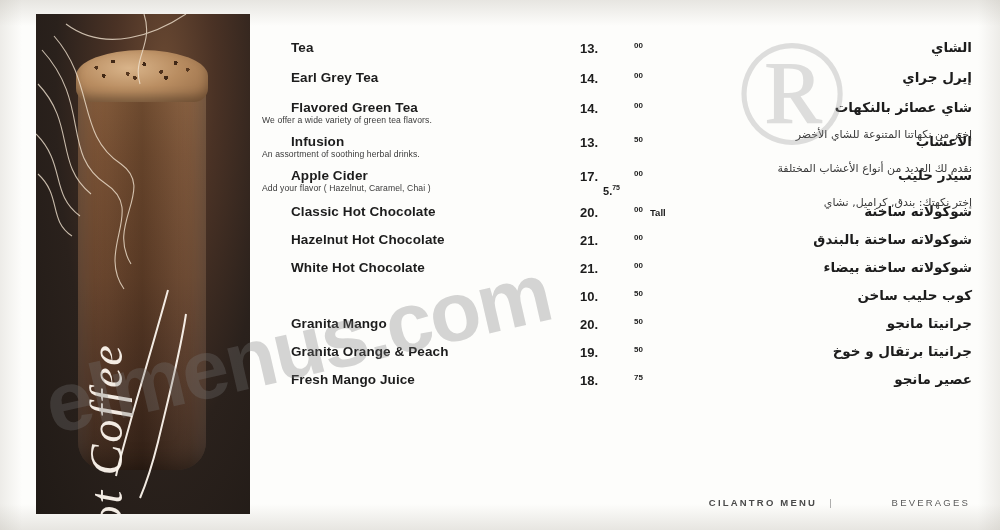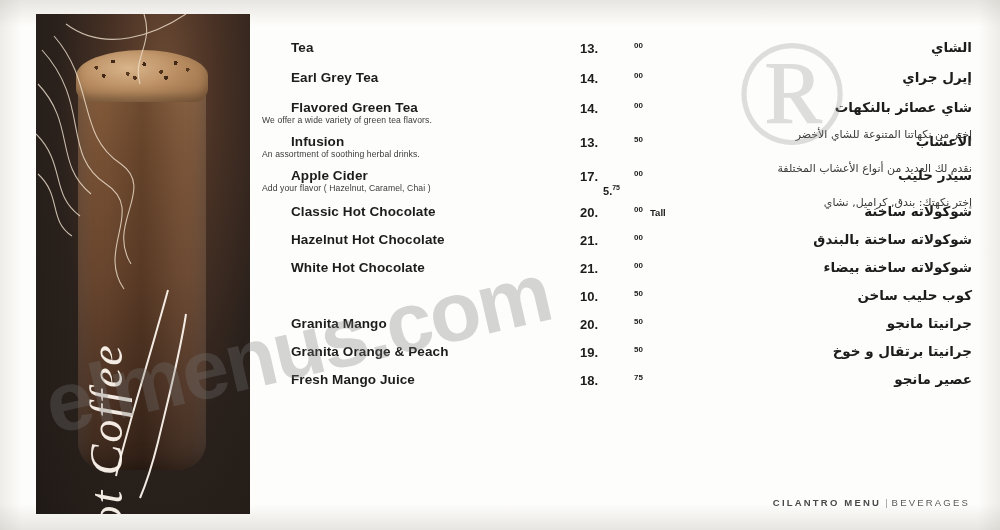--- a/index.html
+++ b/index.html
@@ -243,35 +243,36 @@
   }
 
   
   #footer {
     position: absolute;
     right: 30px;
     bottom: 22px;
     z-index: 30;
     display: flex;
     align-items: center;
-    gap: 4px;
+    gap: 12px;
     font-size: 9.5px;
     letter-spacing: 2.2px;
     color: #4a4a4a;
     font-weight: bold;
   }
   #footer .divider {
     color: #9a9a9a;
     font-weight: normal;
     letter-spacing: 0;
   }
   #footer .sub {
     letter-spacing: 2.2px;
     font-weight: normal;
     color: #5a5a5a;
+    margin-left: 48px;
   }
 </style>
 </head>
 <body>
 
 <div id="page">
 
   <div id="photo-panel">
     <div class="photo-bg"></div>
     <div class="glass"></div>

